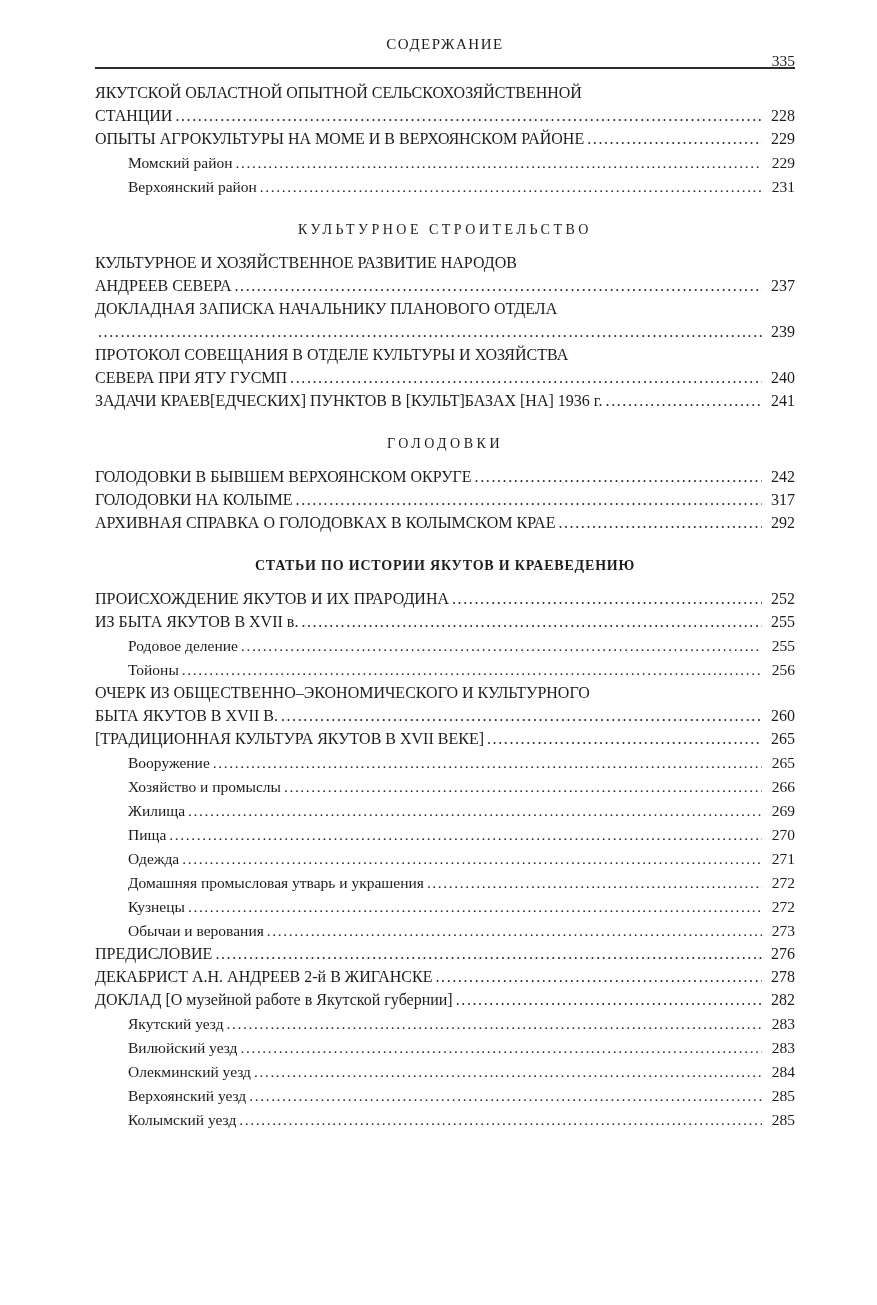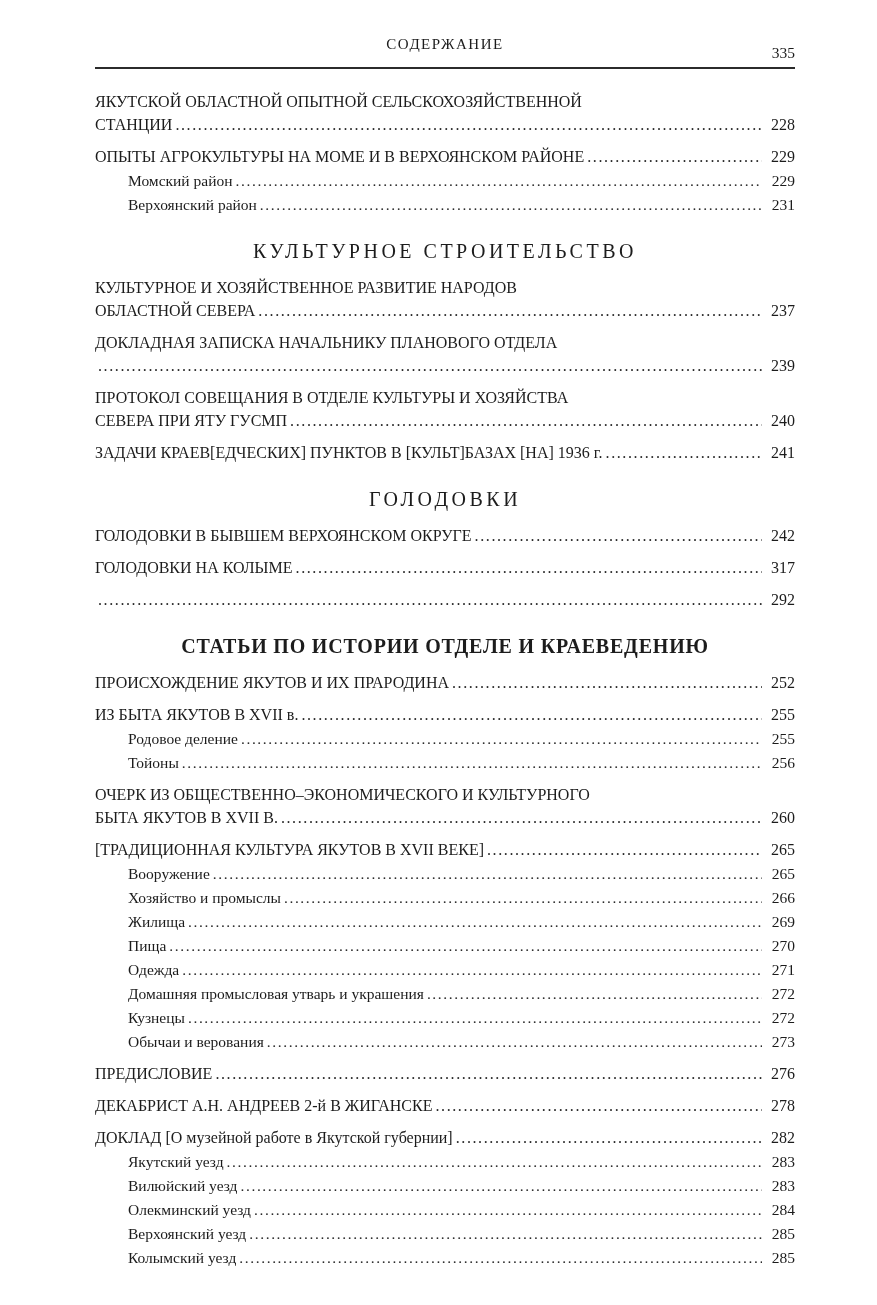--- a/index.html
+++ b/index.html
@@ -17,31 +17,31 @@
   .header {
     position: relative;
     text-align: center;
     font-size: 15px;
     letter-spacing: 1.5px;
     height: 20px;
   }
   .header .page-num {
     position: absolute;
     right: 0;
-    top: 8px;
+    top: 16px;
     letter-spacing: 0;
     font-size: 15.5px;
   }
   .rule {
     border-bottom: 2px solid #2b2b2b;
     margin-top: 11px;
   }
   .toc { padding-top: 12px; }
   .entry { font-size: 16px; line-height: 23px; }
-  .entry.main { margin-top: 9px; }
+  .entry.main { margin-top: 0; }
   .entry.sub {
     margin-top: 2px;
     font-size: 15.5px;
     line-height: 22px;
     padding-left: 33px;
   }
   .entry-line { white-space: nowrap; }
   .entry-row { display: flex; align-items: center; }
   .entry-row .title { white-space: nowrap; flex-shrink: 0; }
   .dots {
@@ -56,21 +56,21 @@
     letter-spacing: 1.6px;
     color: #2a2a2a;
   }
   .pagenum {
     flex-shrink: 0;
     min-width: 30px;
     text-align: right;
   }
   .section-heading {
     text-align: center;
-    font-size: 20px;
+    font-size: 14px;
     letter-spacing: 3.5px;
     margin: 24px 0 13px 0;
   }
   .section-heading.bold {
     font-weight: bold;
     letter-spacing: 0.8px;
   }
 </style>
 </head>
 <body>
@@ -108,21 +108,21 @@
         <div class="entry-row">
           <span class="title">Верхоянский район</span>
           <span class="dots"></span>
           <span class="pagenum">231</span>
         </div>
       </div>
       <div class="section-heading">КУЛЬТУРНОЕ СТРОИТЕЛЬСТВО</div>
       <div class="entry main">
         <div class="entry-line">КУЛЬТУРНОЕ И ХОЗЯЙСТВЕННОЕ РАЗВИТИЕ НАРОДОВ</div>
         <div class="entry-row">
-          <span class="title">ОБЛАСТНОЙ СЕВЕРА</span>
+          <span class="title">АНДРЕЕВ СЕВЕРА</span>
           <span class="dots"></span>
           <span class="pagenum">237</span>
         </div>
       </div>
       <div class="entry main">
         <div class="entry-line">ДОКЛАДНАЯ ЗАПИСКА НАЧАЛЬНИКУ ПЛАНОВОГО ОТДЕЛА</div>
         <div class="entry-row">
           <span class="dots"></span>
           <span class="pagenum">239</span>
         </div>
@@ -152,25 +152,26 @@
       </div>
       <div class="entry main">
         <div class="entry-row">
           <span class="title">ГОЛОДОВКИ НА КОЛЫМЕ</span>
           <span class="dots"></span>
           <span class="pagenum">317</span>
         </div>
       </div>
       <div class="entry main">
         <div class="entry-row">
+          <span class="title">АРХИВНАЯ СПРАВКА О ГОЛОДОВКАХ В КОЛЫМСКОМ КРАЕ</span>
           <span class="dots"></span>
           <span class="pagenum">292</span>
         </div>
       </div>
-      <div class="section-heading bold">СТАТЬИ ПО ИСТОРИИ ОТДЕЛЕ И КРАЕВЕДЕНИЮ</div>
+      <div class="section-heading bold">СТАТЬИ ПО ИСТОРИИ ЯКУТОВ И КРАЕВЕДЕНИЮ</div>
       <div class="entry main">
         <div class="entry-row">
           <span class="title">ПРОИСХОЖДЕНИЕ ЯКУТОВ И ИХ ПРАРОДИНА</span>
           <span class="dots"></span>
           <span class="pagenum">252</span>
         </div>
       </div>
       <div class="entry main">
         <div class="entry-row">
           <span class="title">ИЗ БЫТА ЯКУТОВ В XVII в.</span>

